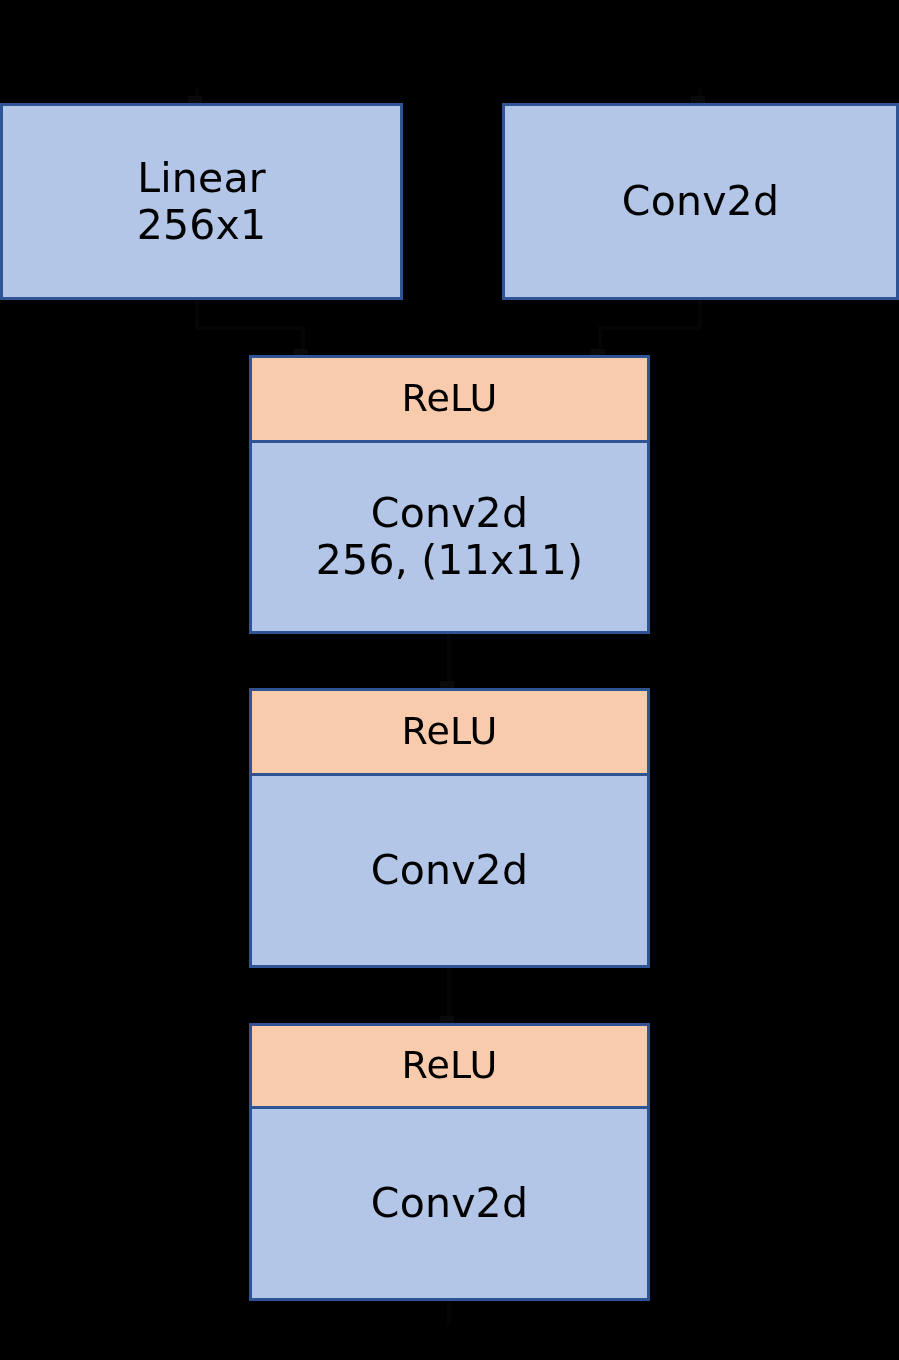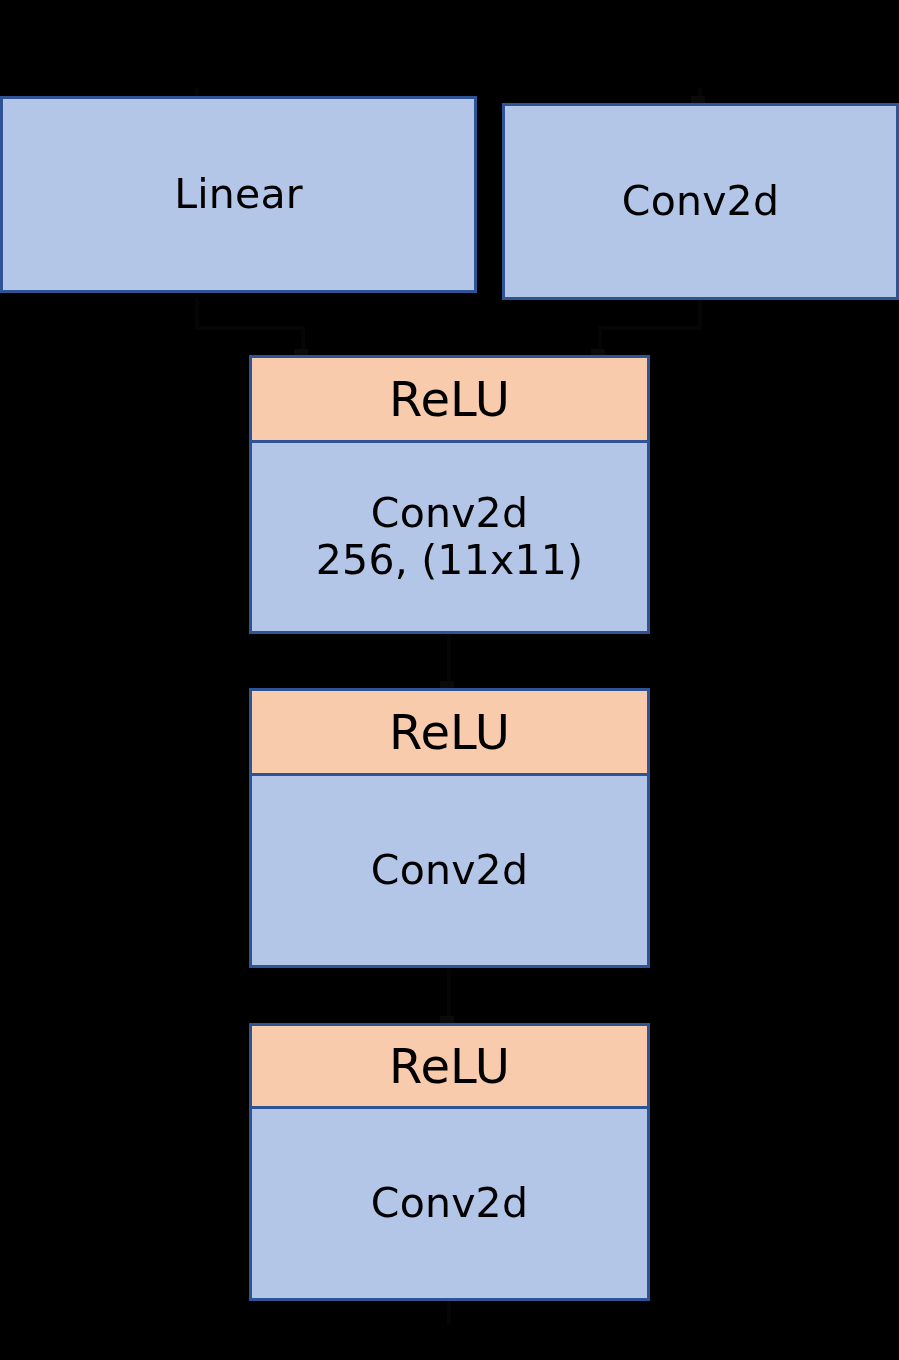--- a/index.html
+++ b/index.html
@@ -53,21 +53,21 @@
     white-space: nowrap;
     letter-spacing: 0.2px;
   }
   .lbl-title {
     font-size: 41px;
   }
   .lbl-sub {
     font-size: 41px;
   }
   .lbl-relu {
-    font-size: 48px;
+    font-size: 38px;
   }
   
   .conn {
     position: absolute;
     background: #050505;
   }
   .conn-v { width: 4px; }
   .conn-h { height: 4px; }
   .stub {
     position: absolute;
@@ -96,23 +96,24 @@
   <div class="conn conn-v" style="left:447px; top:964px; height:62px;"></div>
   <div class="conn conn-v" style="left:447px; top:1298px; height:26px;"></div>
 
   <div class="stub" style="left:188px; top:96px;"></div>
   <div class="stub" style="left:691px; top:96px;"></div>
   <div class="stub" style="left:294px; top:349px;"></div>
   <div class="stub" style="left:591px; top:349px;"></div>
   <div class="stub" style="left:440px; top:681px;"></div>
   <div class="stub" style="left:440px; top:1016px;"></div>
 
-  <div class="node" style="left:0px; top:96px; width:477px; height:197px;justify-content:flex-end;">
+  <div class="node" style="left:0px; top:103px; width:403px; height:197px;justify-content:flex-end;">
     <div class="node-body">
       <div class="lbl lbl-title">Linear</div>
+      <div class="lbl lbl-sub">256x1</div>
     </div>
   </div>
 
   <div class="node" style="left:502px; top:103px; width:397px; height:197px;">
     <div class="node-body">
       <div class="lbl lbl-title">Conv2d</div>
     </div>
   </div>
 
   <div class="node" style="left:249px; top:355px; width:401px; height:279px;">

